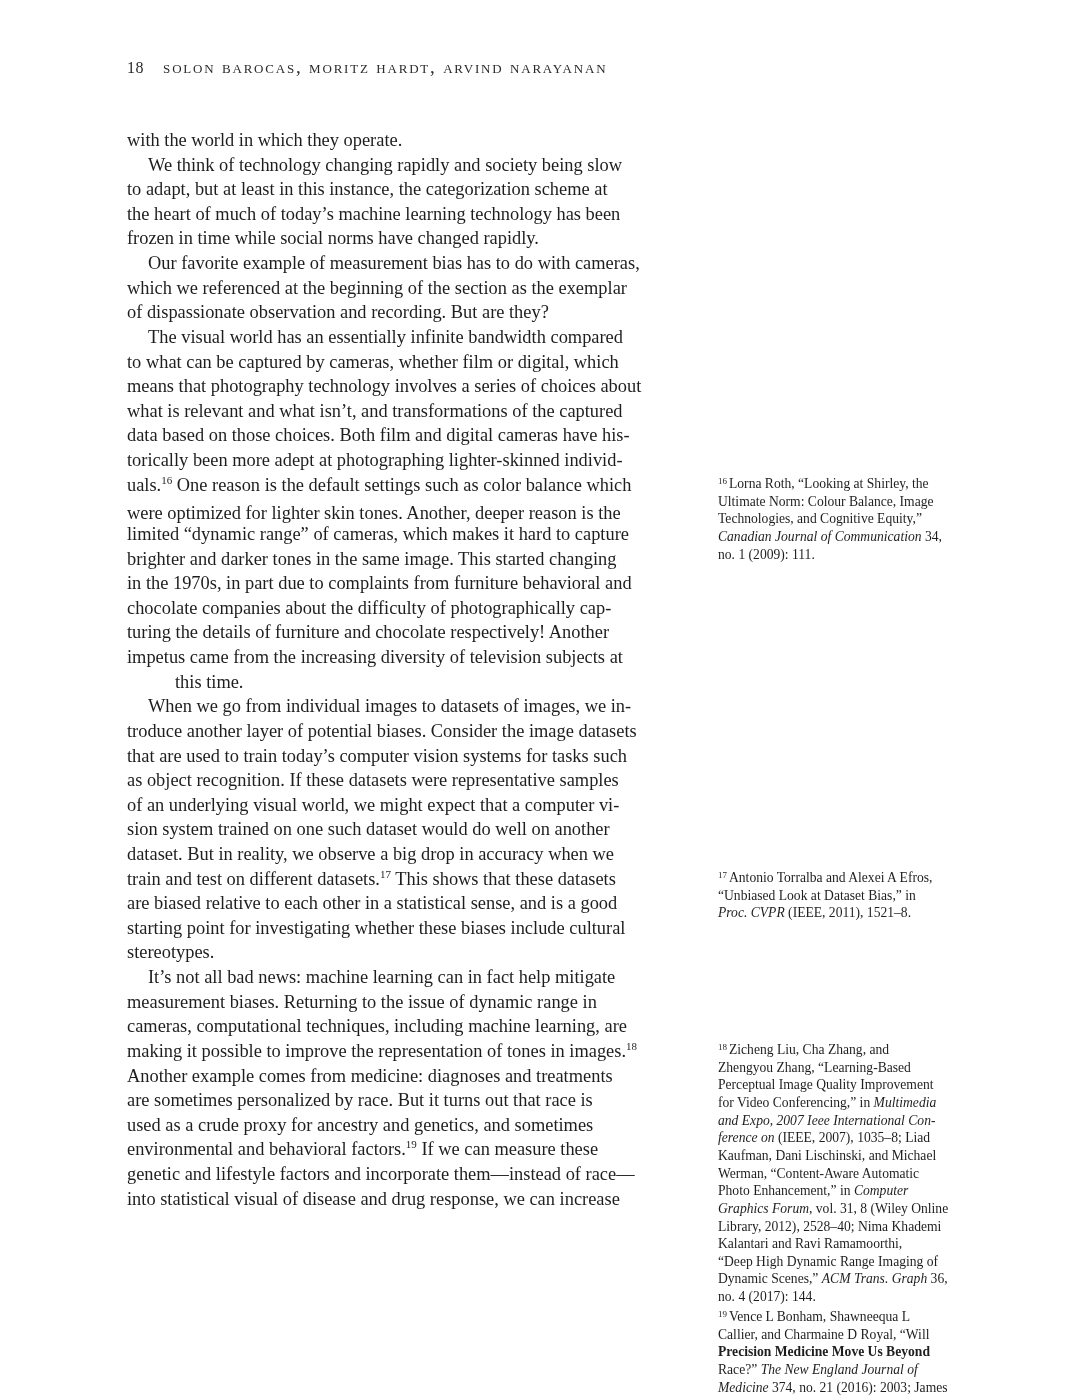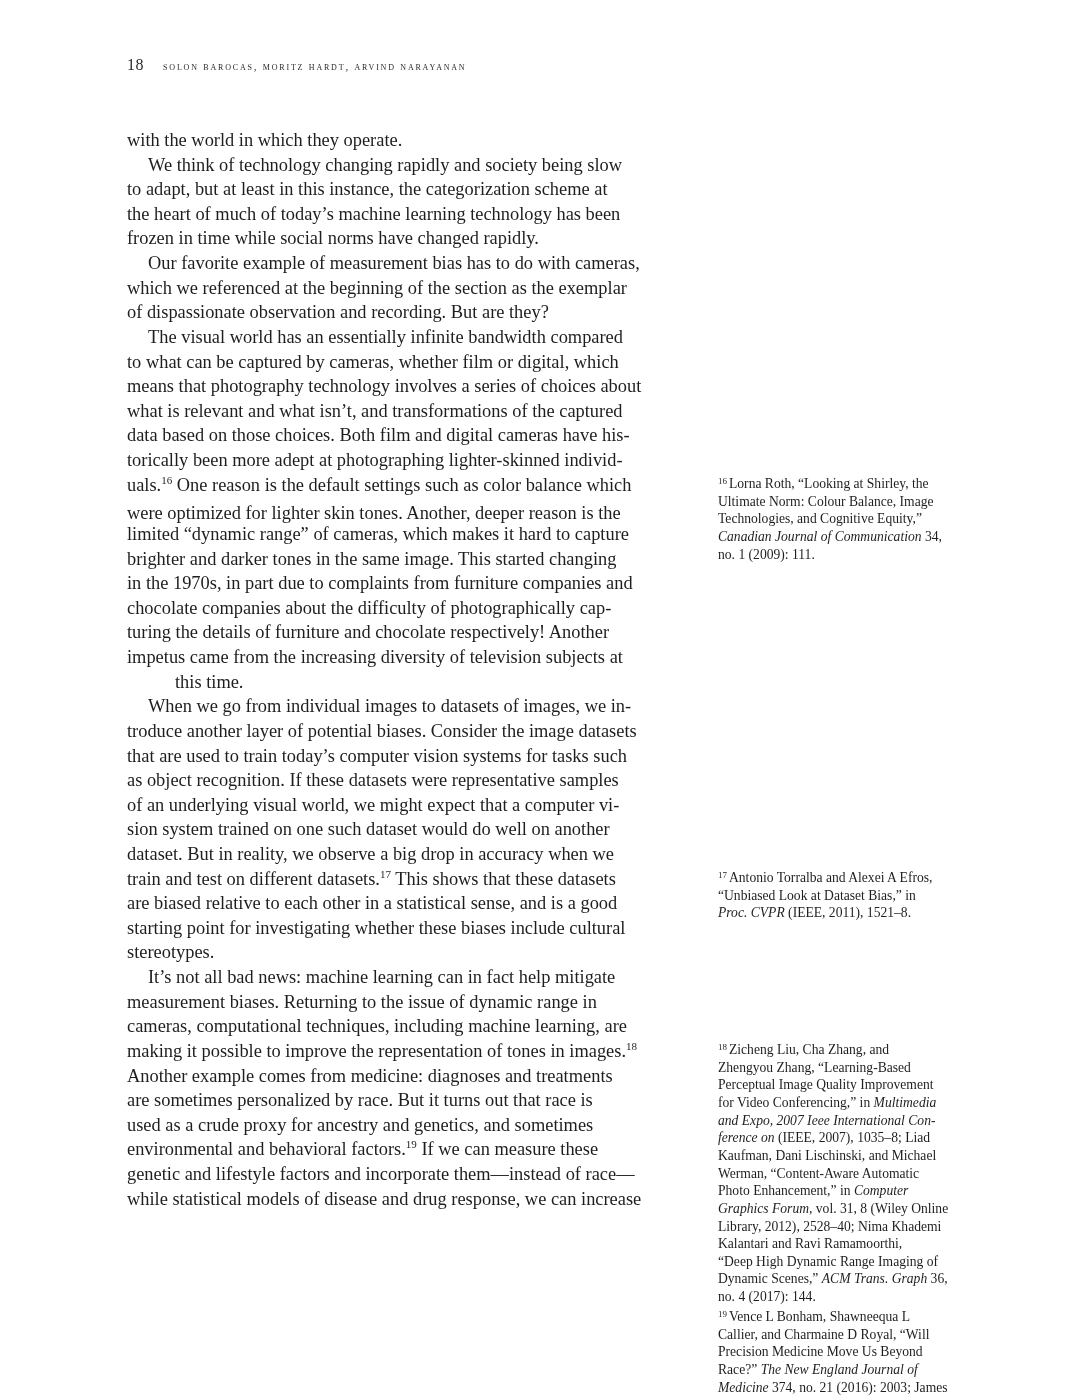--- a/index.html
+++ b/index.html
@@ -6,21 +6,21 @@
   body {
     width: 1080px; height: 1397px; position: relative; overflow: hidden;
     font-family: "Liberation Serif", "DejaVu Serif", serif;
     color: #1e1e1e;
   }
   .header {
     position: absolute; left: 127px; top: 56px;
     font-size: 14px; letter-spacing: 1.6px; color: #2a2a2a;
   }
   .header .pagenum { margin-right: 14px; letter-spacing: 0.5px; font-size: 16px; }
-  .header .authors { font-variant: small-caps; text-transform: lowercase; font-size: 11px; letter-spacing: 1.8px; }
+  .header .authors { font-variant: small-caps; text-transform: lowercase; font-size: 19px; letter-spacing: 1.8px; }
   .main { position: absolute; left: 127px; top: 128px; width: 560px; }
   .line {
     position: absolute; left: 0; white-space: nowrap;
     font-size: 18.4px; line-height: 24.6px; height: 24.6px;
   }
   .line.indent { left: 21px; text-align: center; }
   sup { font-size: 11px; vertical-align: 0; position: relative; top: -7px; }
   .margin { position: absolute; left: 718px; width: 270px; }
   .mline {
     position: absolute; left: 0; white-space: nowrap;
@@ -49,21 +49,21 @@
     <div class="line indent" style="top: 196.96px;"><span>The visual world has an essentially infinite bandwidth compared</span></div>
     <div class="line" style="top: 221.58px;"><span>to what can be captured by cameras, whether film or digital, which</span></div>
     <div class="line" style="top: 246.2px;"><span>means that photography technology involves a series of choices about</span></div>
     <div class="line" style="top: 270.82px;"><span>what is relevant and what isn’t, and transformations of the captured</span></div>
     <div class="line" style="top: 295.44px;"><span>data based on those choices. Both film and digital cameras have his-</span></div>
     <div class="line" style="top: 320.06px;"><span>torically been more adept at photographing lighter-skinned individ-</span></div>
     <div class="line" style="top: 344.68px;"><span>uals.</span><sup>16</sup><span> One reason is the default settings such as color balance which</span></div>
     <div class="line" style="top: 373px;"><span>were optimized for lighter skin tones. Another, deeper reason is the</span></div>
     <div class="line" style="top: 393.92px;"><span>limited “dynamic range” of cameras, which makes it hard to capture</span></div>
     <div class="line" style="top: 418.54px;"><span>brighter and darker tones in the same image. This started changing</span></div>
-    <div class="line" style="top: 443.16px;"><span>in the 1970s, in part due to complaints from furniture companies and</span></div>
+    <div class="line" style="top: 443.16px;"><span>in the 1970s, in part due to complaints from furniture behavioral and</span></div>
     <div class="line" style="top: 467.78px;"><span>chocolate companies about the difficulty of photographically cap-</span></div>
     <div class="line" style="top: 492.4px;"><span>turing the details of furniture and chocolate respectively! Another</span></div>
     <div class="line" style="top: 517.02px;"><span>impetus came from the increasing diversity of television subjects at</span></div>
     <div class="line" style="top: 541.64px; margin-left: 48px;"><span>this time.</span></div>
     <div class="line indent" style="top: 566.26px;"><span>When we go from individual images to datasets of images, we in-</span></div>
     <div class="line" style="top: 590.88px;"><span>troduce another layer of potential biases. Consider the image datasets</span></div>
     <div class="line" style="top: 615.5px;"><span>that are used to train today’s computer vision systems for tasks such</span></div>
     <div class="line" style="top: 640.12px;"><span>as object recognition. If these datasets were representative samples</span></div>
     <div class="line" style="top: 664.74px;"><span>of an underlying visual world, we might expect that a computer vi-</span></div>
     <div class="line" style="top: 689.36px;"><span>sion system trained on one such dataset would do well on another</span></div>
@@ -74,21 +74,21 @@
     <div class="line" style="top: 812.46px;"><span>stereotypes.</span></div>
     <div class="line indent" style="top: 837.08px;"><span>It’s not all bad news: machine learning can in fact help mitigate</span></div>
     <div class="line" style="top: 861.7px;"><span>measurement biases. Returning to the issue of dynamic range in</span></div>
     <div class="line" style="top: 886.32px;"><span>cameras, computational techniques, including machine learning, are</span></div>
     <div class="line" style="top: 910.94px;"><span>making it possible to improve the representation of tones in images.</span><sup>18</sup><span></span></div>
     <div class="line" style="top: 935.56px;"><span>Another example comes from medicine: diagnoses and treatments</span></div>
     <div class="line" style="top: 960.18px;"><span>are sometimes personalized by race. But it turns out that race is</span></div>
     <div class="line" style="top: 984.8px;"><span>used as a crude proxy for ancestry and genetics, and sometimes</span></div>
     <div class="line" style="top: 1009.42px;"><span>environmental and behavioral factors.</span><sup>19</sup><span> If we can measure these</span></div>
     <div class="line" style="top: 1034.04px;"><span>genetic and lifestyle factors and incorporate them—instead of race—</span></div>
-    <div class="line" style="top: 1058.66px;"><span>while statistical models of disease and drug response, we can increase</span></div>
+    <div class="line" style="top: 1058.66px;"><span>into statistical visual of disease and drug response, we can increase</span></div>
   </div>
 
 <div class="margin" id="fn16" style="top:475px;">
     <div class="mline" style="top: 0px;"><span class="fnnum">16</span><span>Lorna Roth, “Looking at Shirley, the</span></div>
     <div class="mline" style="top: 17.65px;"><span>Ultimate Norm: Colour Balance, Image</span></div>
     <div class="mline" style="top: 35.3px;"><span>Technologies, and Cognitive Equity,”</span></div>
     <div class="mline" style="top: 52.95px;"><i>Canadian Journal of Communication</i><span> 34,</span></div>
     <div class="mline" style="top: 70.6px;"><span>no. 1 (2009): 111.</span></div>
   </div>
 <div class="margin" id="fn17" style="top:869px;">
@@ -109,16 +109,16 @@
     <div class="mline" style="top: 158.85px;"><i>Graphics Forum</i><span>, vol. 31, 8 (Wiley Online</span></div>
     <div class="mline" style="top: 176.5px;"><span>Library, 2012), 2528–40; Nima Khademi</span></div>
     <div class="mline" style="top: 194.15px;"><span>Kalantari and Ravi Ramamoorthi,</span></div>
     <div class="mline" style="top: 211.8px;"><span>“Deep High Dynamic Range Imaging of</span></div>
     <div class="mline" style="top: 229.45px;"><span>Dynamic Scenes,” </span><i>ACM Trans. Graph</i><span> 36,</span></div>
     <div class="mline" style="top: 247.1px;"><span>no. 4 (2017): 144.</span></div>
   </div>
 <div class="margin" id="fn19" style="top:1308px;">
     <div class="mline" style="top: 0px;"><span class="fnnum">19</span><span>Vence L Bonham, Shawneequa L</span></div>
     <div class="mline" style="top: 17.65px;"><span>Callier, and Charmaine D Royal, “Will</span></div>
-    <div class="mline" style="top: 35.3px;"><span>Precision Medicine Move Us Beyond</span></div>
+    <div class="mline" style="top: 35.3px; font-weight: bold;"><span>Precision Medicine Move Us Beyond</span></div>
     <div class="mline" style="top: 52.95px;"><span>Race?” </span><i>The New England Journal of</i></div>
     <div class="mline" style="top: 70.6px;"><i>Medicine</i><span> 374, no. 21 (2016): 2003; James</span></div>
   </div>
 
 </body></html>

